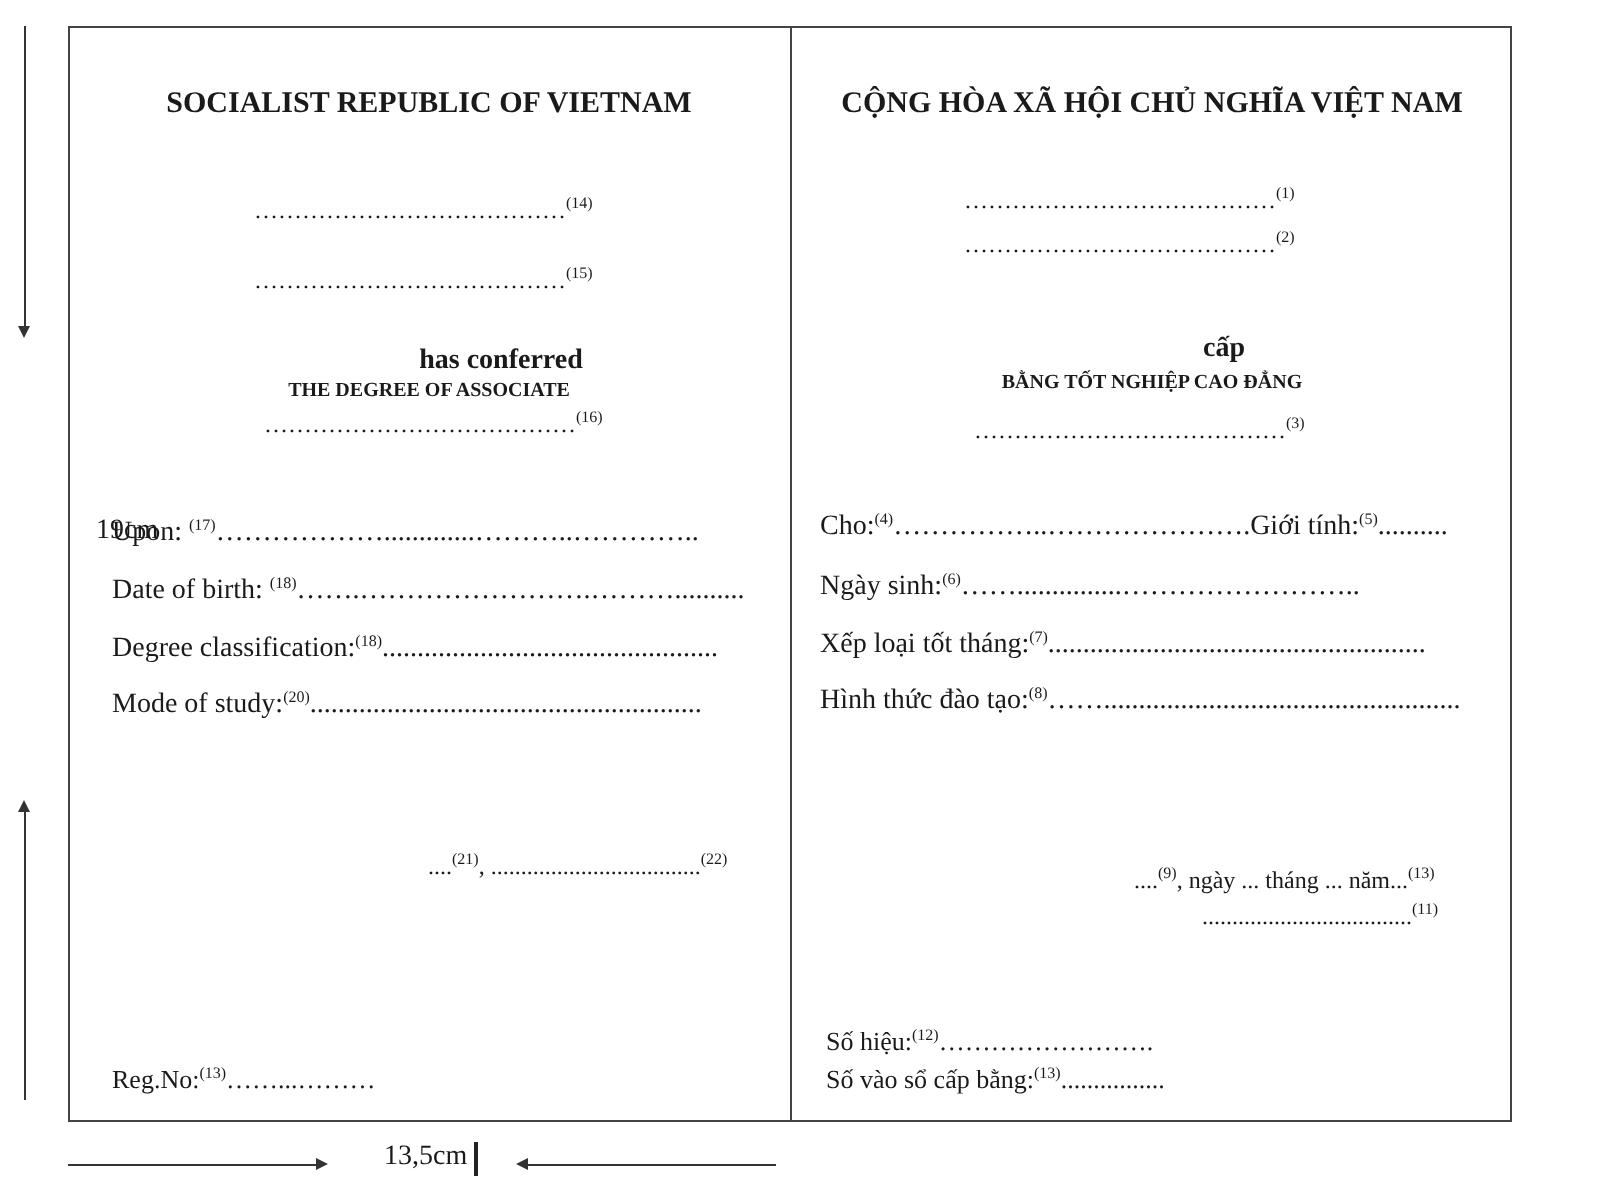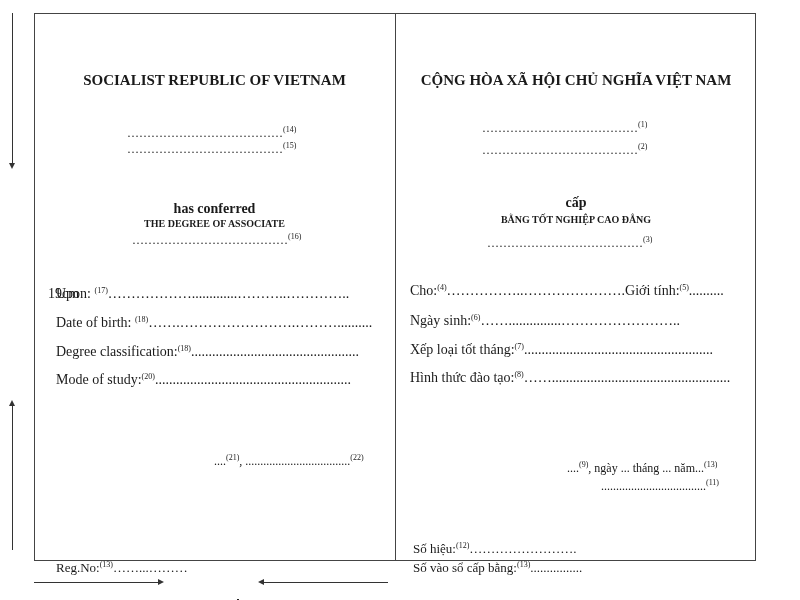--- a/index.html
+++ b/index.html
@@ -1,25 +1,25 @@
 <!DOCTYPE html>
 <html><head>
 <meta charset="utf-8">
 <style>
   html, body { margin:0; padding:0; }
   body { width:800px; height:600px; background:#ffffff; position:relative; overflow:hidden;
          font-family:"Liberation Serif", serif; color:#1a1a1a; }
-  .abs { position:absolute;margin-top:28px; }
+  .abs { position:absolute; }
   .frame { position:absolute; left:34px; top:13px; width:722px; height:548px; border:1px solid #444; box-sizing:border-box; }
   .divider { position:absolute; left:395px; top:13px; width:1px; height:548px; background:#444; }
   .title { font-weight:bold; font-size:15px; text-align:center; white-space:nowrap; }
   .dots { font-size:12px; letter-spacing:0px; white-space:nowrap; }
   sup { font-size:8px; vertical-align:5px; }
   .field { font-size:14px; white-space:nowrap; }
-  .sub-bold { font-weight:bold; font-size:14px; text-align:center; }
+  .sub-bold { font-weight:bold; font-size:14px; text-align:center;padding-left:36px; }
   .big-bold { font-weight:bold; font-size:10px; text-align:center; white-space:nowrap; }
   .small { font-size:12px; white-space:nowrap; }
   .italic { }
   .arrow-v { position:absolute; width:1px; background:#333; }
   .arrow-h { position:absolute; height:1px; background:#333; }
   .tri-down { position:absolute; width:0; height:0; border-left:3px solid transparent; border-right:3px solid transparent; border-top:6px solid #333; }
   .tri-up { position:absolute; width:0; height:0; border-left:3px solid transparent; border-right:3px solid transparent; border-bottom:6px solid #333; }
   .tri-right { position:absolute; width:0; height:0; border-top:3px solid transparent; border-bottom:3px solid transparent; border-left:6px solid #333; }
   .tri-left { position:absolute; width:0; height:0; border-top:3px solid transparent; border-bottom:3px solid transparent; border-right:6px solid #333; }
   .dim-label { font-size:14px; white-space:nowrap; }
@@ -41,21 +41,21 @@
 <div class="arrow-h" style="left:262px; top:582px; width:126px;"></div>
 
 <div class="frame"></div>
 <div class="divider"></div>
 
 <div class="abs title" style="left:34px; width:361px; top:44px;">SOCIALIST REPUBLIC OF VIETNAM</div>
 
 <div class="abs dots" style="left:127px; top:97px;">
   <span>…………………………………</span><sup>(14)</sup>
 </div>
-<div class="abs dots" style="left:127px; top:113px;">
+<div class="abs dots" style="left:127px; top:132px;">
   <span>…………………………………</span><sup>(15)</sup>
 </div>
 
 <div class="abs sub-bold" style="left:34px; width:361px; top:173px;">has conferred</div>
 <div class="abs big-bold" style="left:34px; width:361px; top:190px;">THE DEGREE OF ASSOCIATE</div>
 <div class="abs dots" style="left:132px; top:204px;">
   <span>…………………………………</span><sup>(16)</sup>
 </div>
 
 <div class="abs field" style="left:56px; top:258px;">

